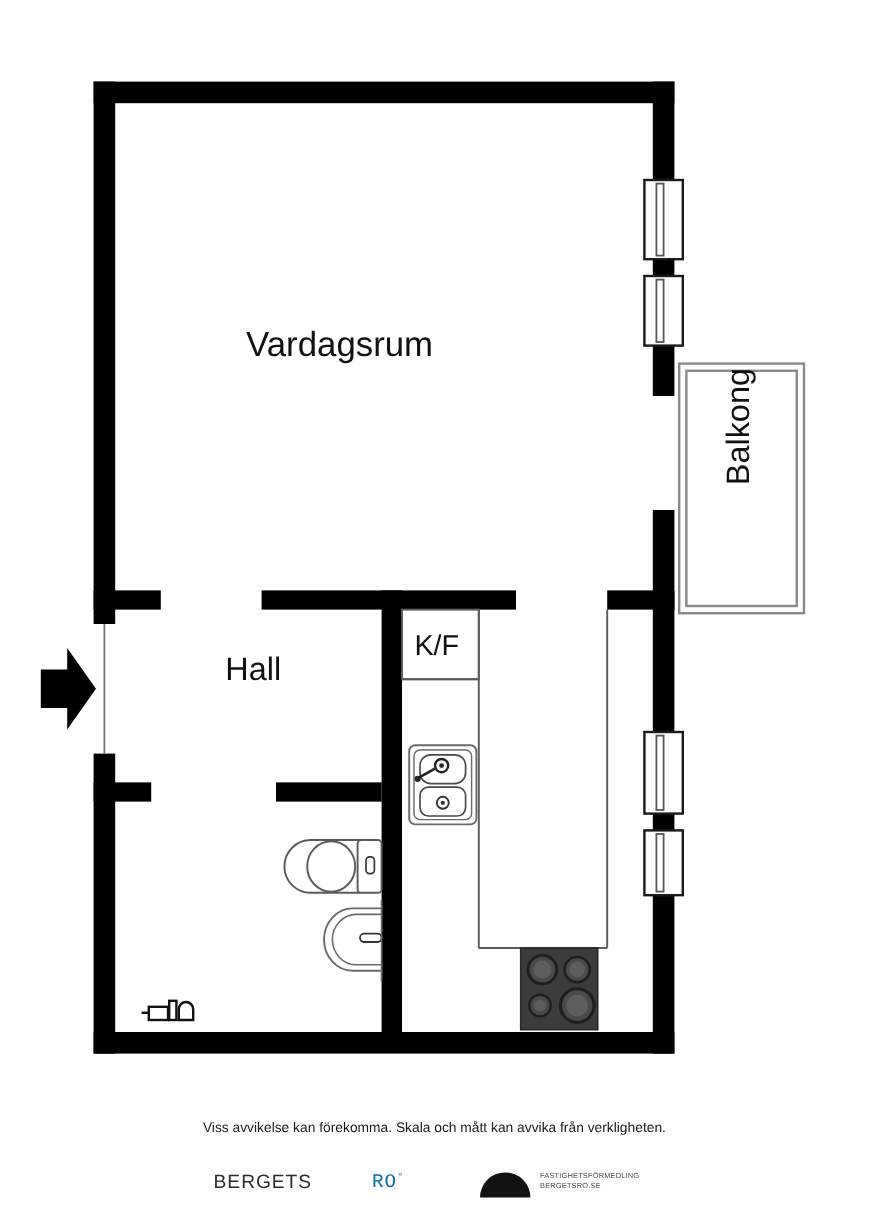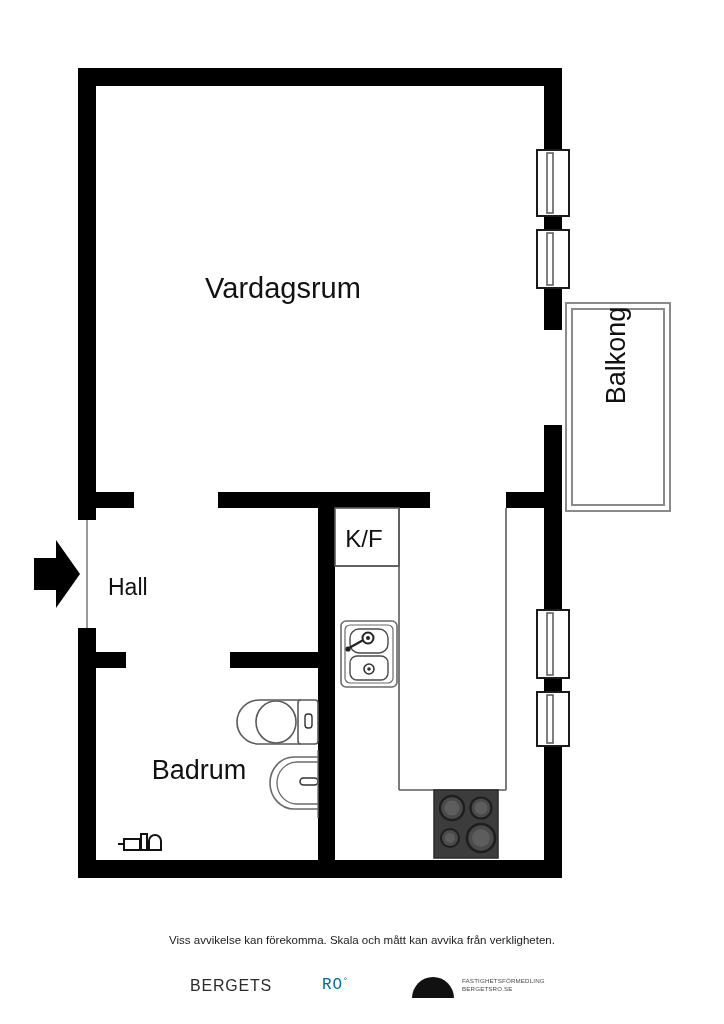--- a/index.html
+++ b/index.html
@@ -37,23 +37,23 @@
     white-space: nowrap;
     line-height: 1;
     -webkit-font-smoothing: antialiased;
   }
   .label-vardagsrum {
     left: 0; top: 274px; width: 566px;
     text-align: center;
     font-size: 29px;
   }
   .label-hall {
-    left: 108px; top: 576px; width: 206px;
-    text-align: left;
-    font-size: 23px;
+    left: 108px; top: 545px; width: 206px;
+    text-align: center;
+    font-size: 27px;
   }
   .label-badrum {
     left: 88px; top: 757px; width: 222px;
     text-align: center;
     font-size: 27px;
   }
   .label-kok {
     left: 394px; top: 646px; width: 128px;
     text-align: center;
     font-size: 27px;
@@ -93,21 +93,20 @@
     font-size: 11.5px;
     color: #1a1a1a;
     font-family: "Liberation Sans", sans-serif;
   }
   .brand-row {
     position: absolute;
     left: 0;
     top: 58px;
     width: 600px;
     height: 40px;
-    margin-left: 12px;
   }
   .brand-bergets {
     position: absolute;
     left: 178px;
     top: 9px;
     font-size: 16px;
     letter-spacing: 0.8px;
     color: #2b2b2b;
     font-family: "Liberation Sans", sans-serif;
   }
@@ -294,21 +293,20 @@
       <path d="M 149 850 L 149 841 a 6 6 0 0 1 12 0 L 161 850 Z" fill="#ffffff" stroke="#111111" stroke-width="2"></path>
       <line x1="118" y1="844" x2="124" y2="844" stroke="#111111" stroke-width="2"></line>
     </g>
 
   </svg>
 
   <div class="room-label label-vardagsrum">Vardagsrum</div>
 
   <div class="room-label label-hall">Hall</div>
 
-  <div class="room-label label-badrum">Badrum</div>
 
 
   <div class="room-label label-kf">K/F</div>
 
   <div class="label-balkong">Balkong</div>
 
 </div>
 
 <div class="footer">
 

